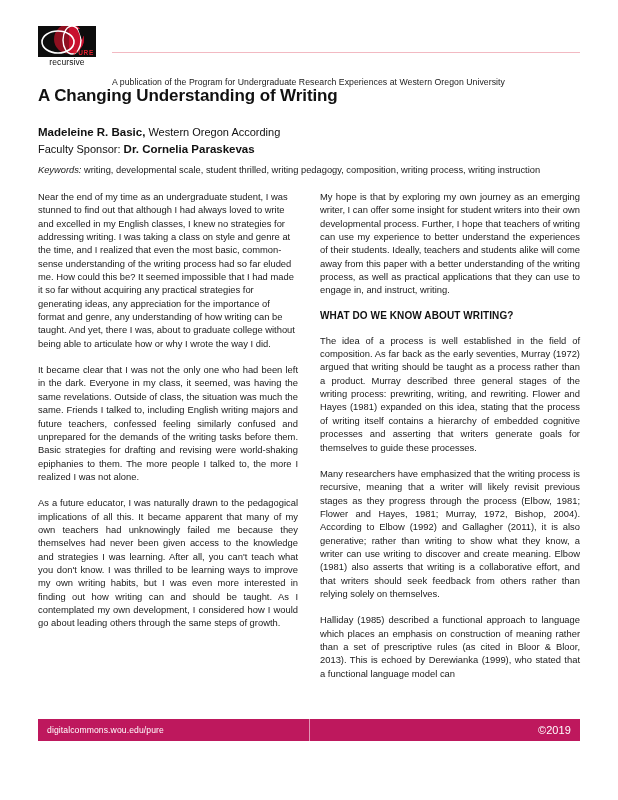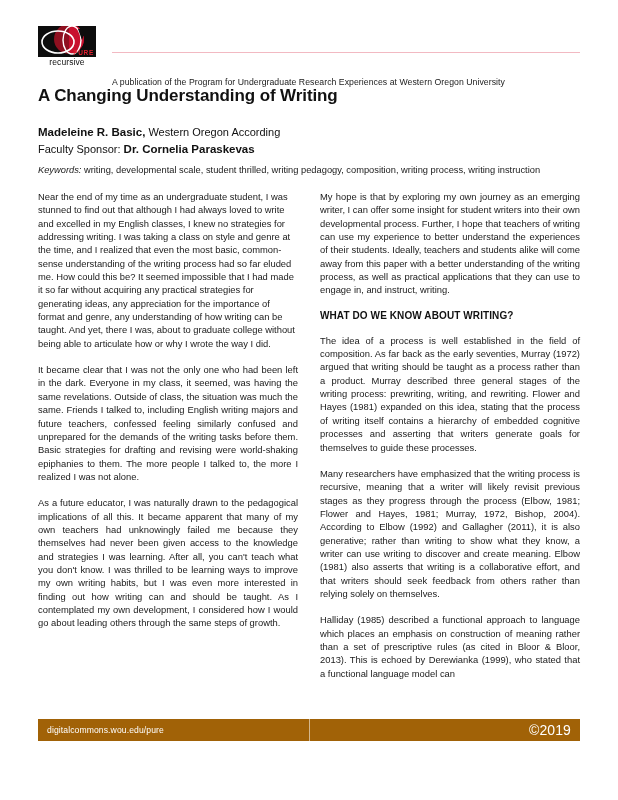--- a/index.html
+++ b/index.html
@@ -149,34 +149,34 @@
     text-align: left;
   }
 
   
   .footer {
     position: absolute;
     left: 38px;
     right: 38px;
     top: 719px;
     height: 22px;
-    background: #a16207;
+    background: #be185d;
     display: flex;
     align-items: center;
     justify-content: space-between;
     padding: 0 9px;
     box-sizing: border-box;
   }
   .footer-left {
     font-size: 8.6px;
     color: #ffffff;
     letter-spacing: 0.1px;
   }
   .footer-right {
-    font-size: 14px;
+    font-size: 11px;
     color: #ffffff;
     letter-spacing: 0.1px;
   }
   .footer-divider {
     position: absolute;
     left: 50%;
     top: 0;
     width: 1px;
     height: 22px;
     background: #ffffff;

